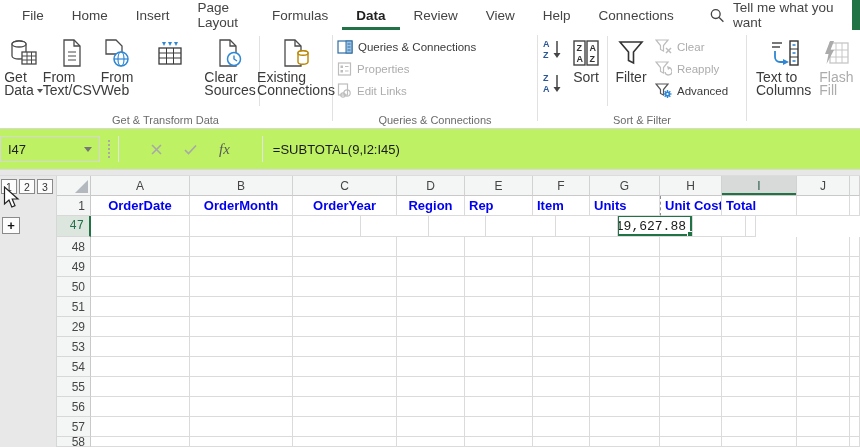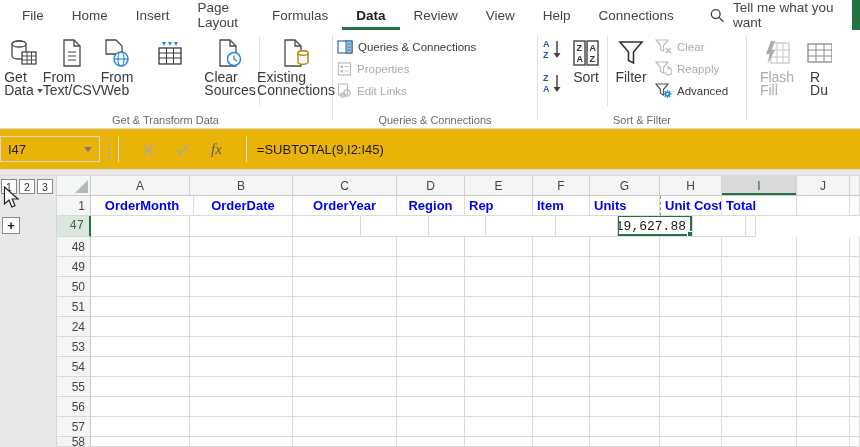--- a/index.html
+++ b/index.html
@@ -22,25 +22,25 @@
   .bigbtn{display:flex;flex-direction:column;align-items:center;padding-top:5px;cursor:default;}
   .bicon{height:36px;display:flex;align-items:center;justify-content:center;}
   .blbl{font-size:14px;line-height:13px;color:#3b3b3b;white-space:nowrap;}
   .dis .blbl,.smbtn.dis span{color:#ACACAC;}
   .caret{display:inline-block;margin-left:3px;border-left:3.5px solid transparent;border-right:3.5px solid transparent;border-top:4px solid #555;vertical-align:2px;}
   .stack{display:flex;flex-direction:column;padding-top:7px;gap:3px;}
   .smbtn{display:flex;align-items:center;gap:5px;font-size:11.5px;height:19px;padding:0 3px;white-space:nowrap;}
   .azstack{display:flex;flex-direction:column;gap:8px;padding-top:8px;margin:0 2px;}
 
   
-  .fbar{height:40px;display:flex;align-items:center;border-bottom:1px solid #D9D9D9;background:#eab308;}
+  .fbar{height:40px;display:flex;align-items:center;border-bottom:1px solid #D9D9D9;background:#bef264;}
   .namebox{width:100px;height:26px;box-sizing:border-box;border:1px solid #D6D6D6;display:flex;align-items:center;padding:0 7px;font-size:13px;color:#1f1f1f;}
   .nbcaret{margin-left:auto;border-left:4px solid transparent;border-right:4px solid transparent;border-top:5px solid #777;}
   .dots{height:18px;border-left:2px dotted #A8A8A8;margin:0 8px;}
-  .fbx{display:flex;align-items:center;gap:22px;height:26px;padding:0 24px;border-left:1px solid #E3E3E3;border-right:1px solid #E3E3E3;}
+  .fbx{display:flex;align-items:center;gap:22px;height:26px;padding:0 32px;border-left:1px solid #E3E3E3;border-right:1px solid #E3E3E3;}
   .fxtxt{font-family:"Liberation Serif",serif;font-style:italic;font-size:15px;color:#5a5a5a;}
   .formula{flex:1;font-size:13px;color:#1a1a1a;padding:0 10px;}
 
   .fstrip{height:6px;background:#E7E7E7;border-bottom:1px solid #DCDCDC;box-sizing:border-box;}
 
   
   .sheet{height:271px;display:flex;overflow:hidden;position:relative;}
   .gutter{width:57px;background:#E8E8E8;position:relative;flex:none;border-right:1px solid #D6D6D6;box-sizing:border-box;}
   .lvls{position:absolute;top:3px;left:1px;display:flex;gap:2px;}
   .lvlbtn{width:16px;height:15px;box-sizing:border-box;border:1px solid #8a8a8a;background:#FCFCFC;font-size:10.5px;color:#333;display:flex;align-items:center;justify-content:center;}
@@ -286,20 +286,37 @@
           </svg>
           <span>Advanced</span>
         </div>
       </div>
       <div class="glabel">Sort &amp; Filter</div>
     </div>
 
     <div class="gsep"></div>
 
     <div class="rgroup" style="flex:1;min-width:0;">
+      <div class="bigbtn" style="width:56px;margin-left:8px;">
+        <div class="bicon">
+          <svg width="30" height="28" viewBox="0 0 30 28">
+            <line x1="3" y1="4" x2="13" y2="4" stroke="#555" stroke-width="1.6"></line>
+            <line x1="3" y1="8" x2="11" y2="8" stroke="#555" stroke-width="1.6"></line>
+            <path d="M6,12 v6 a5,5 0 0 0 5,5 h4" fill="none" stroke="#2E87D4" stroke-width="1.8"></path>
+            <polygon points="14,20 20,23 14,26" fill="#2E87D4"></polygon>
+            <rect x="21" y="2" width="8" height="24" fill="#fff" stroke="#333" stroke-width="1.4"></rect>
+            <line x1="21" y1="10" x2="29" y2="10" stroke="#333"></line>
+              <line x1="21" y1="18" x2="29" y2="18" stroke="#333"></line>
+            <line x1="23.5" y1="6" x2="26.5" y2="6" stroke="#2E87D4" stroke-width="1.6"></line>
+            <line x1="23.5" y1="14" x2="26.5" y2="14" stroke="#2E87D4" stroke-width="1.6"></line>
+            <line x1="23.5" y1="22" x2="26.5" y2="22" stroke="#2E87D4" stroke-width="1.6"></line>
+          </svg>
+        </div>
+        <div class="blbl"><span>Text to</span><br><span>Columns</span></div>
+      </div>
       <div class="bigbtn dis" style="width:42px;margin-left:8px;">
         <div class="bicon">
           <svg width="28" height="28" viewBox="0 0 28 28">
             <rect x="8" y="4" width="18" height="20" fill="#fff" stroke="#C6C6C6" stroke-width="1.3"></rect>
             <line x1="8" y1="11" x2="26" y2="11" stroke="#C6C6C6"></line>
               <line x1="8" y1="18" x2="26" y2="18" stroke="#C6C6C6"></line>
             <line x1="14" y1="4" x2="14" y2="24" stroke="#C6C6C6"></line>
               <line x1="20" y1="4" x2="20" y2="24" stroke="#C6C6C6"></line>
             <polygon points="8,2 3,15 6.5,15 4.5,25 12,11 8.5,11 12,2" fill="#ABABAB"></polygon>
           </svg>
@@ -366,22 +383,22 @@
             <div class="colhdr" style="width: 68px;">E</div>
             <div class="colhdr" style="width: 57px;">F</div>
             <div class="colhdr" style="width: 70px;">G</div>
             <div class="colhdr" style="width: 62px;">H</div>
             <div class="colhdr sel" style="width: 75px;">I</div>
             <div class="colhdr" style="width: 53px;">J</div>
             <div class="colhdr" style="width: 10px;"></div>
           </div>
           <div class="grow">
             <div class="rowhdr">1</div>
+            <div class="cell hdr ctr" style="width: 99px;">OrderDate</div>
             <div class="cell hdr ctr" style="width: 103px;">OrderMonth</div>
-            <div class="cell hdr ctr" style="width: 99px;">OrderDate</div>
             <div class="cell hdr ctr" style="width: 104px;">OrderYear</div>
             <div class="cell hdr ctr" style="width: 68px;">Region</div>
             <div class="cell hdr lft" style="width: 68px;">Rep</div>
             <div class="cell hdr lft" style="width: 57px;">Item</div>
             <div class="cell hdr lft" style="width: 70px;">Units</div>
             <div class="cell hdr lft dashL" style="width: 62px;">Unit Cost</div>
             <div class="cell hdr lft" style="width: 75px;">Total</div>
             <div class="cell hdr lft" style="width: 53px;"></div>
             <div class="cell hdr lft" style="width: 10px;"></div>
           </div>
@@ -448,21 +465,21 @@
             <div class="cell" style="width: 68px;"></div>
             <div class="cell" style="width: 68px;"></div>
             <div class="cell" style="width: 57px;"></div>
             <div class="cell" style="width: 70px;"></div>
             <div class="cell" style="width: 62px;"></div>
             <div class="cell" style="width: 75px;"></div>
             <div class="cell" style="width: 53px;"></div>
             <div class="cell" style="width: 10px;"></div>
           </div>
           <div class="grow">
-            <div class="rowhdr">24</div>
+            <div class="rowhdr">29</div>
             <div class="cell" style="width: 99px;"></div>
             <div class="cell" style="width: 103px;"></div>
             <div class="cell" style="width: 104px;"></div>
             <div class="cell" style="width: 68px;"></div>
             <div class="cell" style="width: 68px;"></div>
             <div class="cell" style="width: 57px;"></div>
             <div class="cell" style="width: 70px;"></div>
             <div class="cell" style="width: 62px;"></div>
             <div class="cell" style="width: 75px;"></div>
             <div class="cell" style="width: 53px;"></div>

